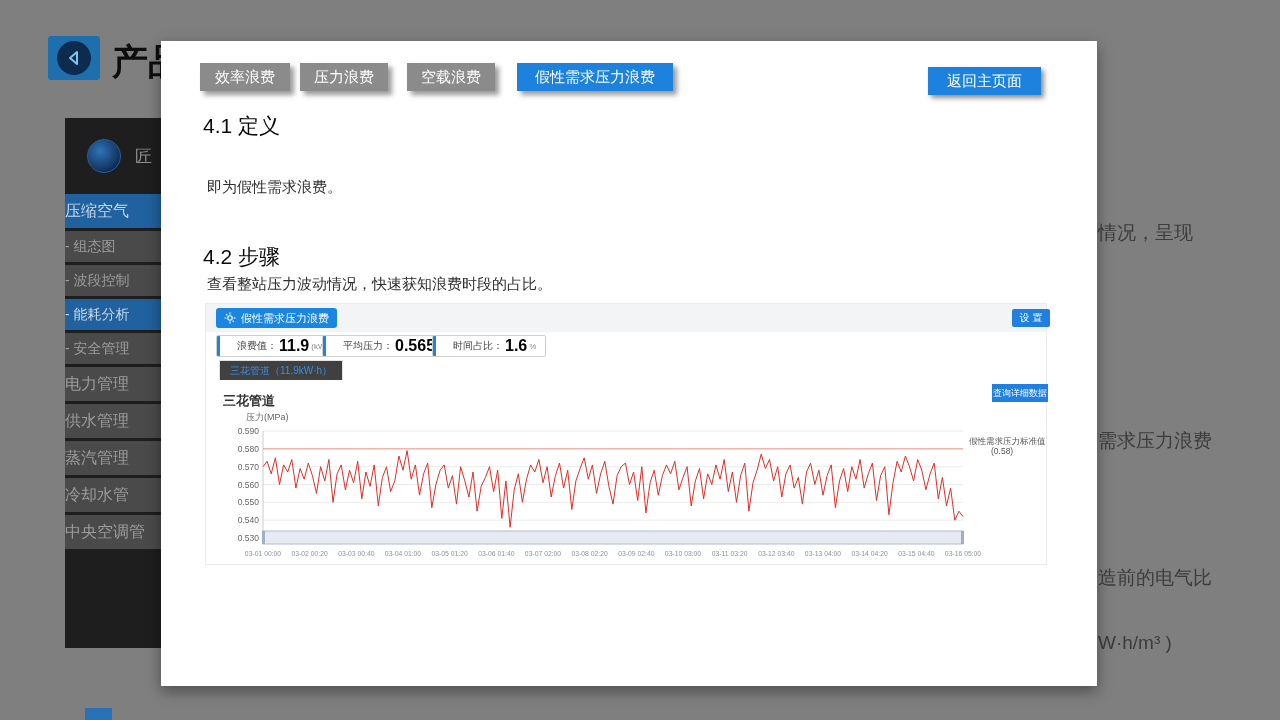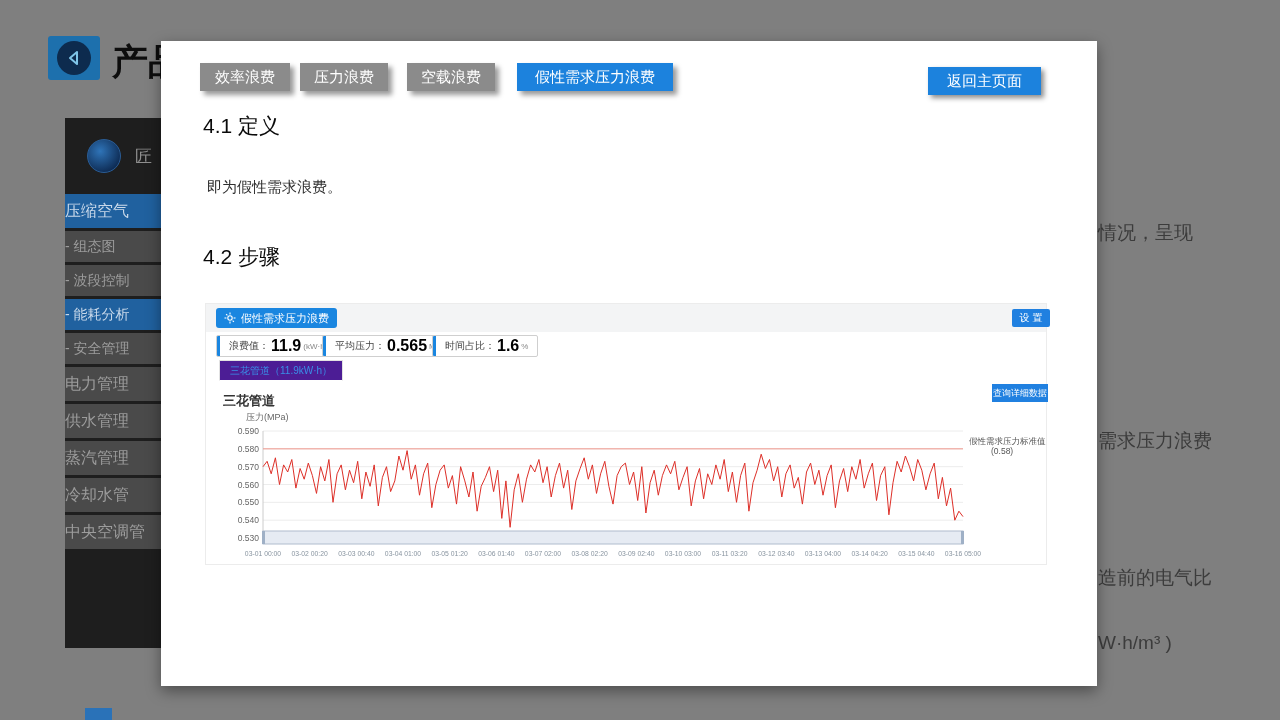--- a/index.html
+++ b/index.html
@@ -43,27 +43,27 @@
 
   
   .shot { position:absolute; left:44px; top:262px; width:842px; height:262px;
     border:1px solid #ececec; background:#fff; }
   .shot-header { position:absolute; left:0; top:0; width:100%; height:28px; background:#f3f4f5; }
   .shot-badge { position:absolute; left:10px; top:4px; height:20px; background:#1a86e0; color:#fff;
     border-radius:3px; font-size:11px; display:flex; align-items:center; padding:0 8px; gap:5px; }
   .shot-settings { position:absolute; left:806px; top:5px; width:38px; height:18px; background:#2080e0;
     border:none; border-radius:2px; color:#fff; font-size:10px; cursor:pointer; font-family:inherit; }
   .stat-box { position:absolute; top:31px; height:22px; border:1px solid #cfcfcf; border-radius:2px;
-    background:#fff; display:inline-flex; align-items:center; padding:0 9px 0 8px; overflow:hidden; }
+    background:#fff; display:inline-flex; align-items:center; padding:0 9px 0 16px; overflow:hidden; }
   .stat-bar { position:absolute; left:0; top:0; width:3px; height:100%; background:#1a86e0; }
   .stat-label { font-size:10px; color:#444; margin-left:4px; white-space:nowrap; }
   .stat-value { font-size:16px; font-weight:bold; color:#000; margin-left:2px; white-space:nowrap; }
   .stat-unit { font-size:8px; color:#888; margin-left:2px; white-space:nowrap; }
   .pipe-tab { position:absolute; left:13px; top:56px; height:21px; border:1px solid #e2e2e2;
-    border-bottom:1px solid #fff; background:#4c1d95; color:#3a8ee6; font-size:10px;
+    border-bottom:1px solid #fff; background:#404040; color:#3a8ee6; font-size:10px;
     display:inline-flex; align-items:center; padding:0 10px; cursor:pointer; white-space:nowrap; }
   .query-btn { position:absolute; left:774px; top:80px; width:56px; height:18px; background:#2080e0;
     border:none; border-radius:0; color:#fff; font-size:9px; cursor:pointer; font-family:inherit;margin-left:12px; }
   .chart-title { position:absolute; left:17px; top:88px; font-size:13px; font-weight:bold; color:#333; }
 </style>
 </head>
 <body>
 
 <div class="back-badge">
   <span class="circ">
@@ -106,20 +106,21 @@
       <button class="wbtn" style="left: 39px; width: 90px;">效率浪费</button>
       <button class="wbtn" style="left: 139px; width: 88px;">压力浪费</button>
       <button class="wbtn" style="left: 246px; width: 88px;">空载浪费</button>
       <button class="wbtn active" style="left: 356px; width: 156px;">假性需求压力浪费</button>
     </div>
   <button class="back-main">返回主页面</button>
 
   <div class="sec-h" style="top:71px">4.1 定义</div>
   <div class="sec-p" style="top:137px">即为假性需求浪费。</div>
   <div class="sec-h" style="top:202px">4.2 步骤</div>
+  <div class="sec-p" style="top:234px">查看整站压力波动情况，快速获知浪费时段的占比。</div>
 
   <div class="shot">
     <div class="shot-header"></div>
     <div class="shot-badge">
       <svg width="12" height="12" viewBox="0 0 12 12">
         <circle cx="6" cy="6" r="2.2" fill="none" stroke="#fff" stroke-width="1.1"></circle>
         <g stroke="#fff" stroke-width="1.1">
           <line x1="6" y1="0.5" x2="6" y2="2.4"></line>
             <line x1="6" y1="9.6" x2="6" y2="11.5"></line>
           <line x1="0.5" y1="6" x2="2.4" y2="6"></line>

